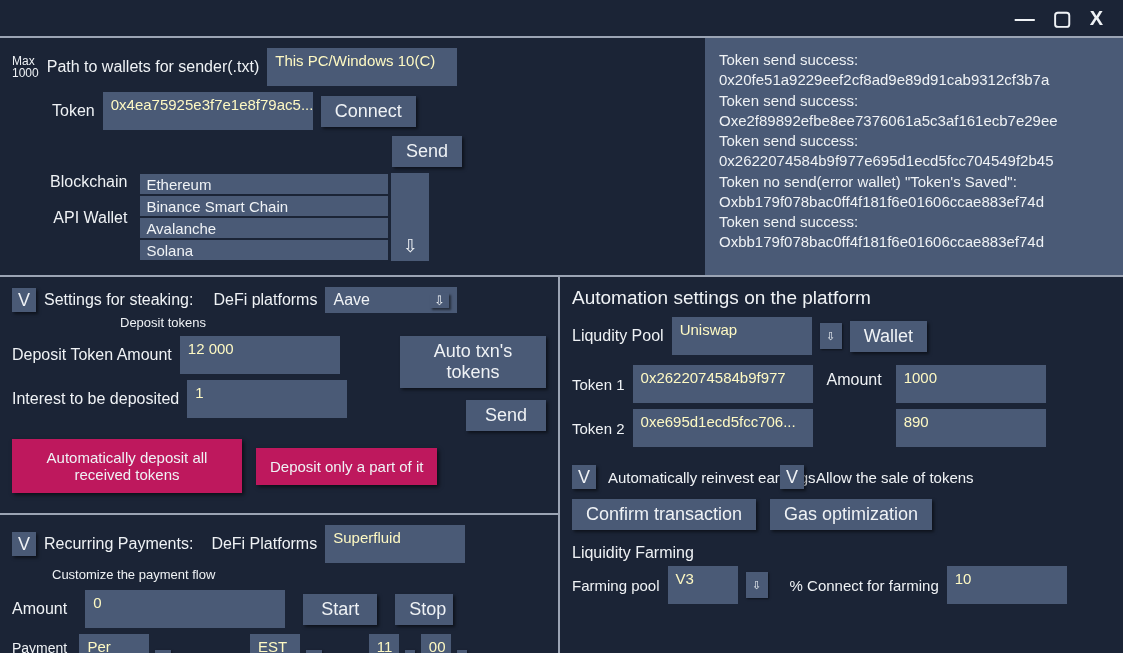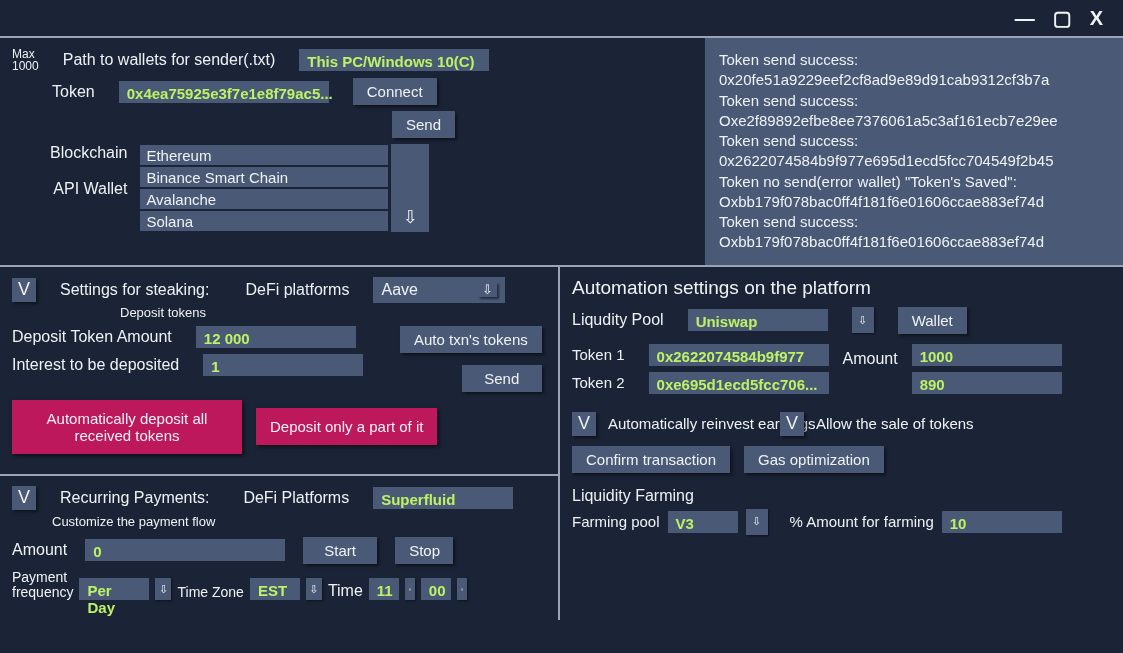--- a/index.html
+++ b/index.html
@@ -8,24 +8,24 @@
   .titlebar { height: 36px; display: flex; justify-content: flex-end; align-items: center; gap: 18px; padding-right: 20px; background: #1b2436; }
   .titlebar span { font-size: 20px; font-weight: bold; cursor: pointer; }
   .sep { height: 2px; background: #9ba4b4; }
 
   .top { display: flex; }
   .top-left { flex: 0 0 705px; padding: 10px 12px 14px 12px; }
   .top-right { flex: 1; background: #4a5a76; padding: 12px 14px; font-size: 15px; line-height: 1.35; }
 
   .label { font-size: 16px; white-space: nowrap; }
   .max { font-size: 12px; line-height: 1; }
-  .input { background: #4a5a76; border: none; color: #bef264; padding: 4px 8px; font-size: 15px; height: 22px; font-weight: bold; }
-  .btn { background: #4a5a76; border: none; color: #eff2f5; padding: 5px 14px; font-size: 15px; box-shadow: 2px 2px 3px rgba(0,0,0,.5); cursor: pointer; }
-
-  .row { display: flex; align-items: center; gap: 24px; margin-bottom: 6px; }
+  .input { background: #4a5a76; border: none; color: #fef9c3; padding: 4px 8px; font-size: 15px; height: 38px; }
+  .btn { background: #4a5a76; border: none; color: #eff2f5; padding: 5px 14px; font-size: 18px; box-shadow: 2px 2px 3px rgba(0,0,0,.5); cursor: pointer; }
+
+  .row { display: flex; align-items: center; gap: 8px; margin-bottom: 6px; }
 
   .listbox { position: relative; width: 250px; background:#4d7c0f; }
   .listbox .opt { background: #4a5a76; border: 1px solid #1b2436; padding: 2px 6px; font-size: 15px; height: 22px; display:flex; align-items:center; cursor:pointer; }
   .list-arrow { position:absolute; right:-40px; bottom:0; width:38px; height:88px; background:#4a5a76; display:flex; align-items:flex-end; justify-content:center; padding-bottom:4px; cursor:pointer; }
   .arrow-down::before { content:"⇩"; font-size:18px; }
 
   .panel { border-top: 2px solid #9ba4b4; padding: 10px 12px 14px 12px; }
   .checkbox { width: 24px; height: 24px; background:#4a5a76; box-shadow: 2px 2px 3px rgba(0,0,0,.5); display:inline-flex; align-items:center; justify-content:center; font-size:18px; cursor:pointer; }
   .small-label { font-size: 13px; }
 
@@ -210,17 +210,17 @@
     <div class="row" style="margin-top:10px; gap:14px;">
       <button class="btn">Confirm transaction</button>
       <button class="btn">Gas optimization</button>
     </div>
 
     <div class="label" style="margin-top:14px;">Liquidity Farming</div>
     <div class="row" style="margin-top:4px; gap:8px;">
       <span class="label" style="font-size:15px;">Farming pool</span>
       <div class="input" style="width:70px;">V3</div>
       <span class="tiny-dd" style="height:26px;width:22px;">⇩</span>
-      <span class="label" style="font-size:15px; margin-left:14px;">% Amount for farming</span>
+      <span class="label" style="font-size:15px; margin-left:14px;">% Connect for farming</span>
       <div class="input" style="width:120px;">10</div>
     </div>
   </div>
 </div>
 
 </body></html>

